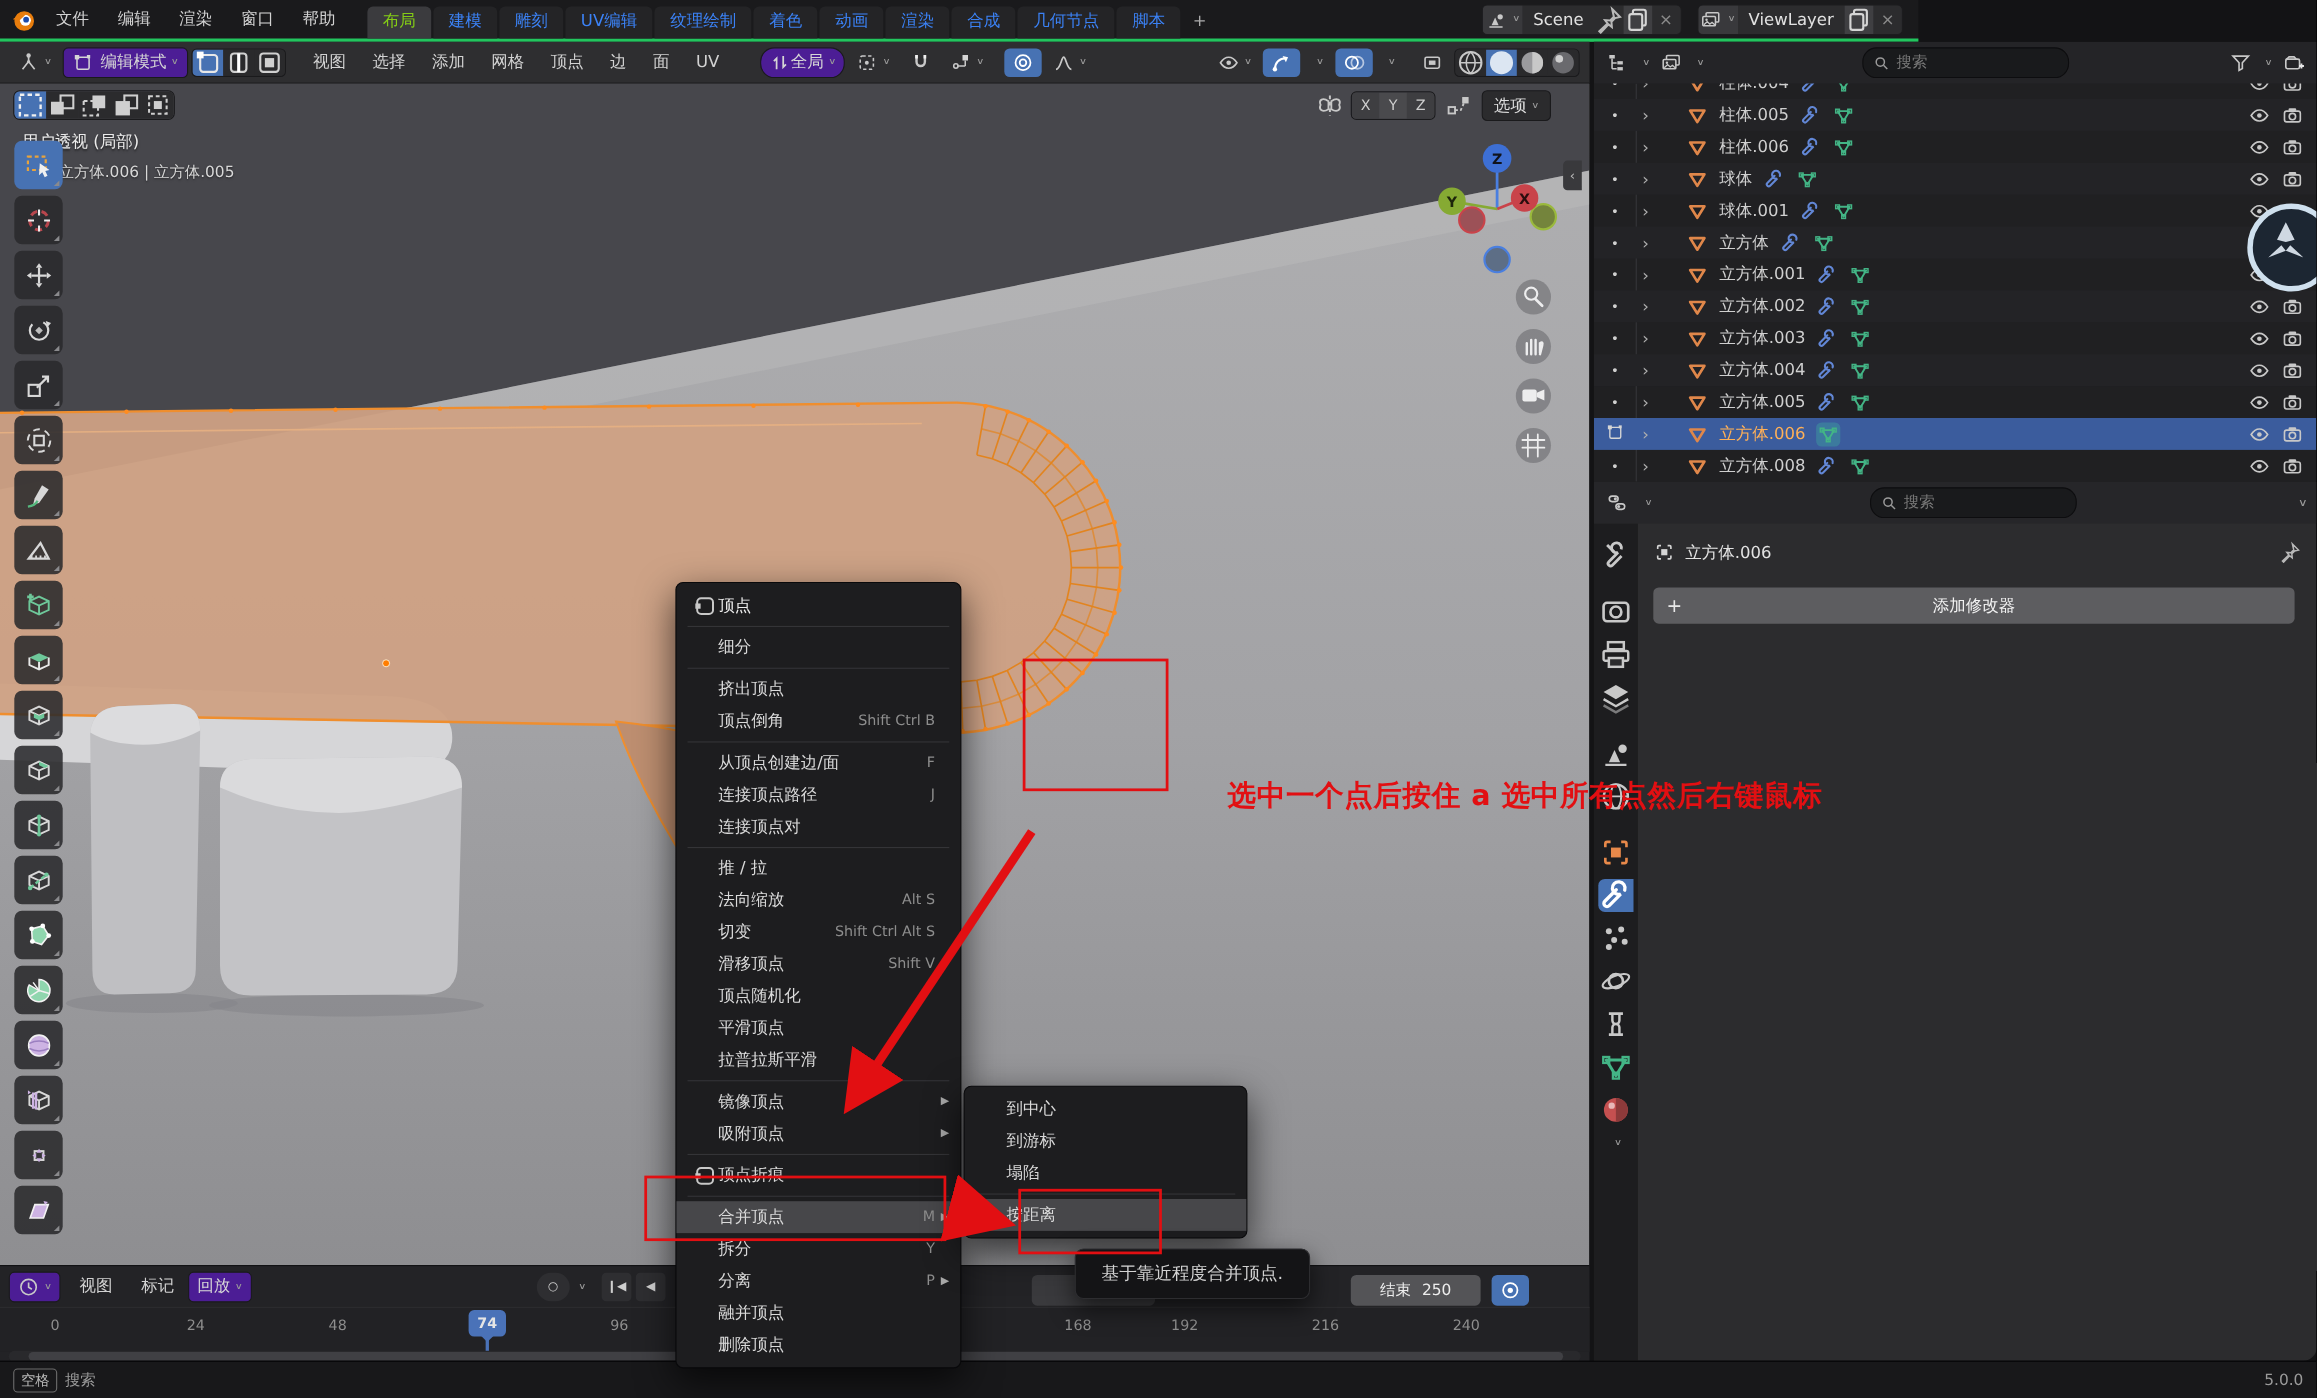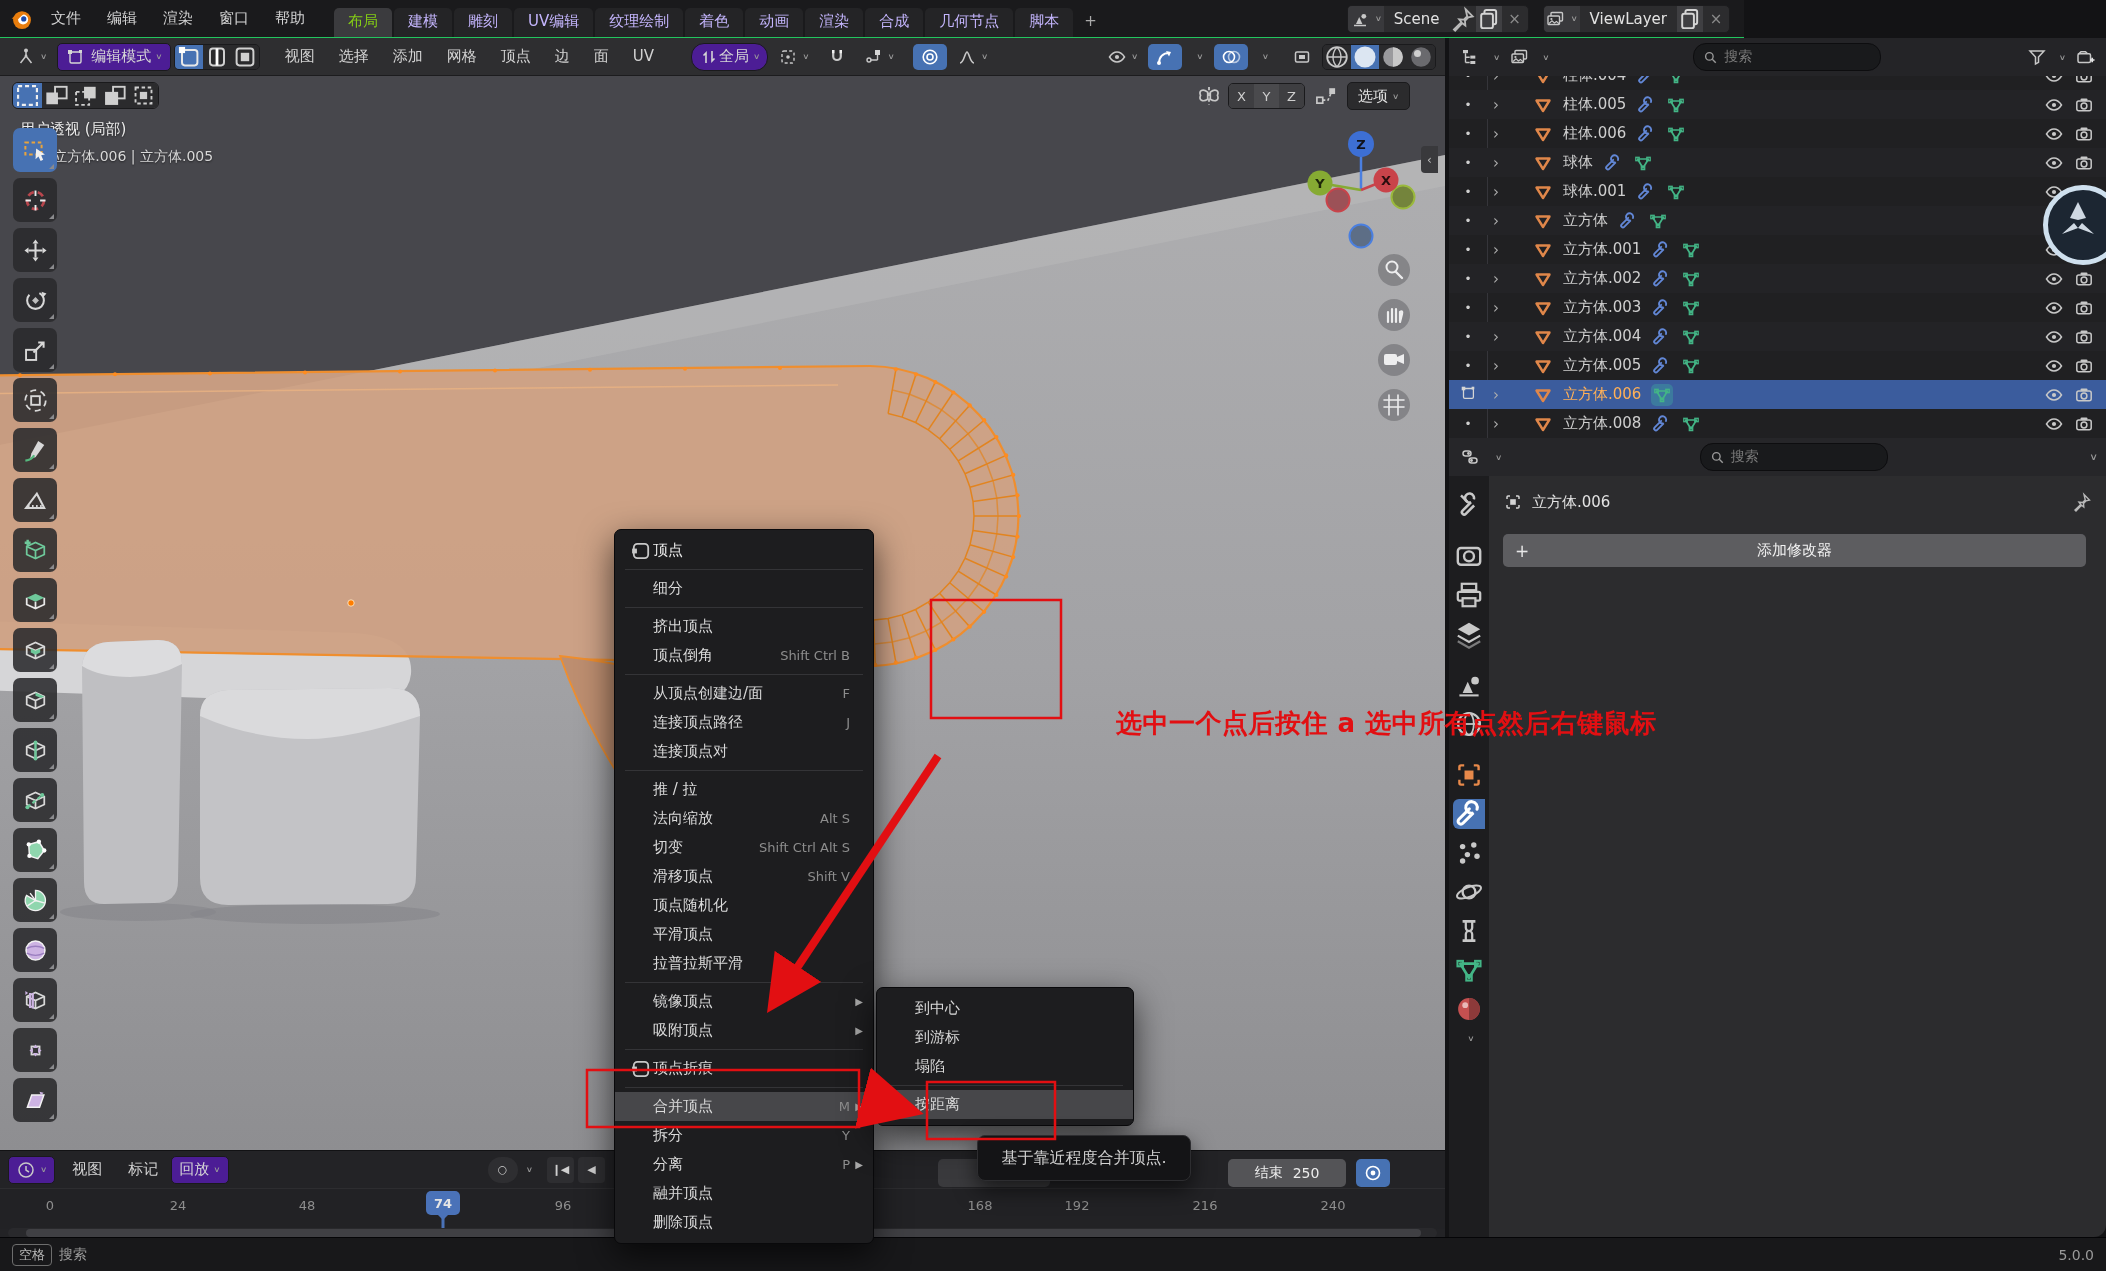--- a/index.html
+++ b/index.html
@@ -5,24 +5,24 @@
   html,body{margin:0;padding:0;background:#000;}
   #app{position:relative;width:2106px;height:1271px;background:#131315;overflow:hidden;
        font-family:"DejaVu Sans","Liberation Sans",sans-serif;color:#d6d6d6;font-size:15px;}
   .abs{position:absolute;}
   .flex{display:flex;align-items:center;}
   .flex1{flex:1;}
   .icn{display:inline-flex;width:20px;height:20px;align-items:center;justify-content:center;}
   .icn svg{width:100%;height:100%;}
   .chev{font-size:10px;color:#9a9a9a;margin-left:4px;transform:scaleY(.8);}
   
-  #topbar{left:0;top:0;width:1744px;height:38px;background:#1a1a1c;border-bottom:1px solid #22c55e;display:flex;align-items:center;padding:0 6px;box-sizing:border-box;justify-content:space-between;}
+  #topbar{left:0;top:0;width:1744px;height:38px;background:#1a1a1c;border-bottom:3px solid #22c55e;display:flex;align-items:center;padding:0 6px;box-sizing:border-box;justify-content:space-between;}
   .menubar-item{padding:0 13px;color:#d2d2d2;cursor:default;}
   #workspace-tabs{display:flex;margin-left:16px;gap:2px;height:100%;align-items:flex-end;}
-  .ws-tab{padding:6px 14px 8px;background:#242426;color:#c4b5fd;border-radius:5px 5px 0 0;line-height:1;}
+  .ws-tab{padding:6px 14px 8px;background:#242426;color:#3b82f6;border-radius:5px 5px 0 0;line-height:1;}
   .ws-tab.active{background:#3b3b3e;color:#84cc16;}
   .ws-tab.plus{background:transparent;color:#aaa;padding:6px 9px 8px;}
   .idblock{height:26px;background:#2c2c2e;border:1px solid #1c1c1e;border-radius:5px;display:flex;align-items:center;overflow:hidden;}
   .idblock .seg-icon{width:36px;height:100%;background:#39393c;display:flex;align-items:center;justify-content:center;gap:1px;}
   .idblock .txt{padding:0 10px;color:#e2e2e2;}
   .idblock .mini{width:26px;height:100%;display:flex;align-items:center;justify-content:center;color:#8a8a8a;}
   .idblock .mini.lit{background:#3f3f42;color:#ddd;}
   
   #tool-header{left:0;top:38px;width:1445px;height:38px;background:#2e2e30;border-bottom:1px solid #1c1c1e;display:flex;align-items:center;gap:3px;padding:0 9px;box-sizing:border-box;}
   .th-btn{height:26px;display:flex;align-items:center;padding:0 7px;border-radius:5px;background:transparent;color:#d6d6d6;}

